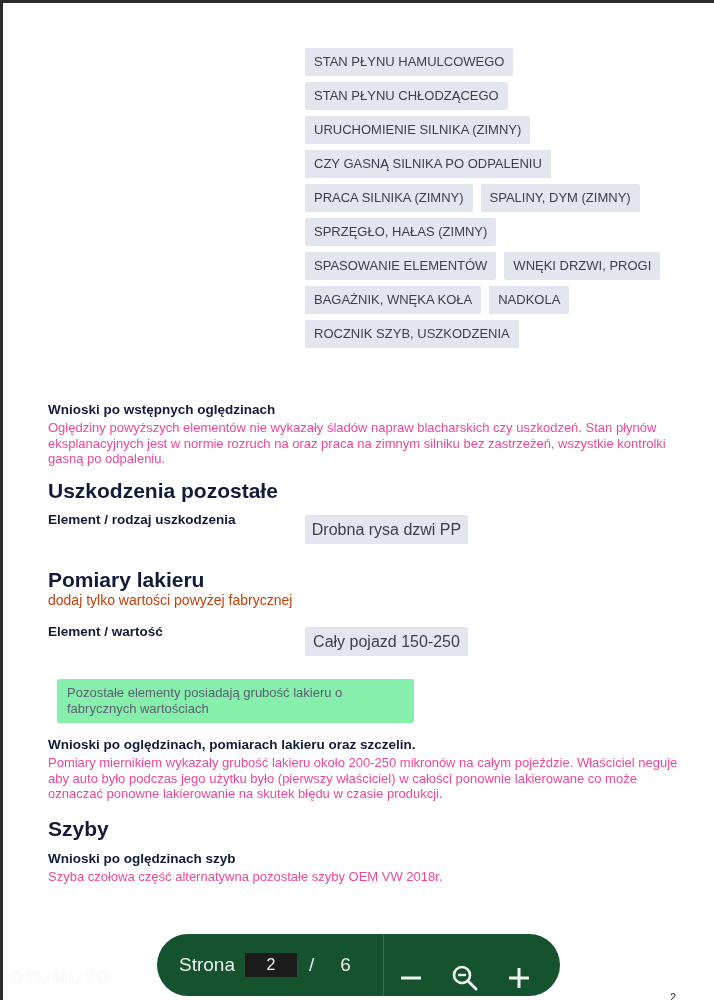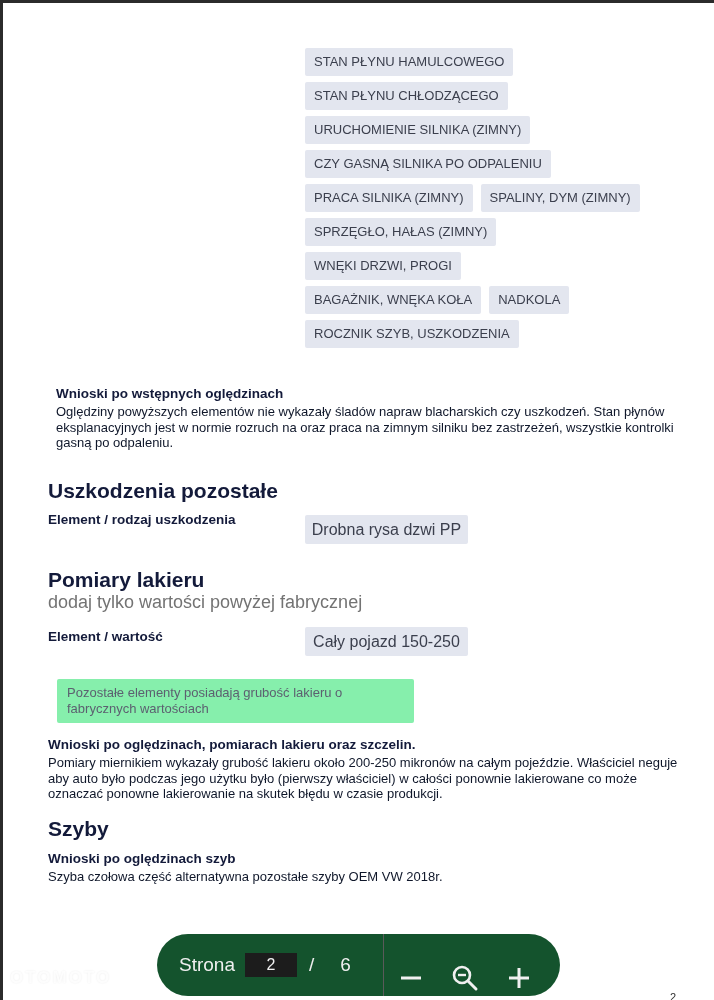--- a/index.html
+++ b/index.html
@@ -14,23 +14,23 @@
   }
   .chips { position:absolute; left:302px; top:45px; width:360px; }
   .chip-row { display:flex; gap:8px; margin-bottom:6px; }
   .chip {
     background:#e3e6ef; color:#3b3f4d;
     font-size:13px; padding:7px 9px; border-radius:2px;
     white-space:nowrap; line-height:14px;
   }
   .block { position:absolute; left:45px; width:630px; }
   .h-small { font-weight:bold; font-size:13.5px; color:#131a3a; }
-  .para { font-size:13px; color:#0f172a; line-height:15.5px; margin-top:3px; }
+  .para { font-size:13px; color:#ec4899; line-height:15.5px; margin-top:3px; }
   .h-big { font-weight:bold; font-size:21px; color:#131a3a; }
-  .sub { font-size:18px; color:#737373; }
+  .sub { font-size:14px; color:#c2410c; }
   .valbox {
     position:absolute; background:#e3e6ef; color:#3b3f4d; font-size:16px;
     text-align:center; line-height:29px; height:29px; border-radius:2px;
   }
   .notebox {
     position:absolute; left:54px; top:676px; width:337px;
     background:#86efac; color:#5c6070; font-size:13px; line-height:16px;
     padding:6px 10px; border-radius:2px;
   }
   .toolbar {
@@ -75,32 +75,33 @@
         <span class="chip">CZY GASNĄ SILNIKA PO ODPALENIU</span>
       </div>
       <div class="chip-row">
         <span class="chip">PRACA SILNIKA (ZIMNY)</span>
         <span class="chip">SPALINY, DYM (ZIMNY)</span>
       </div>
       <div class="chip-row">
         <span class="chip">SPRZĘGŁO, HAŁAS (ZIMNY)</span>
       </div>
       <div class="chip-row">
+        <span class="chip">SPASOWANIE ELEMENTÓW</span>
         <span class="chip">WNĘKI DRZWI, PROGI</span>
       </div>
       <div class="chip-row">
         <span class="chip">BAGAŻNIK, WNĘKA KOŁA</span>
         <span class="chip">NADKOLA</span>
       </div>
       <div class="chip-row">
         <span class="chip">ROCZNIK SZYB, USZKODZENIA</span>
       </div>
     </div>
 
-  <div class="block" style="top:383px;margin-left:8px;">
+  <div class="block" style="top:399px;">
     <div class="h-small">Wnioski po wstępnych oględzinach</div>
     <div class="para">Oględziny powyższych elementów nie wykazały śladów napraw blacharskich czy uszkodzeń. Stan płynów eksplanacyjnych jest w normie rozruch na oraz praca na zimnym silniku bez zastrzeżeń, wszystkie kontrolki gasną po odpaleniu.</div>
   </div>
 
   <div class="block" style="top:476px;">
     <div class="h-big">Uszkodzenia pozostałe</div>
     <div class="h-small" style="margin-top:9px;">Element / rodzaj uszkodzenia</div>
   </div>
   <div class="valbox" style="left:302px; top:512px; width:163px;">Drobna rysa dzwi PP</div>
 

